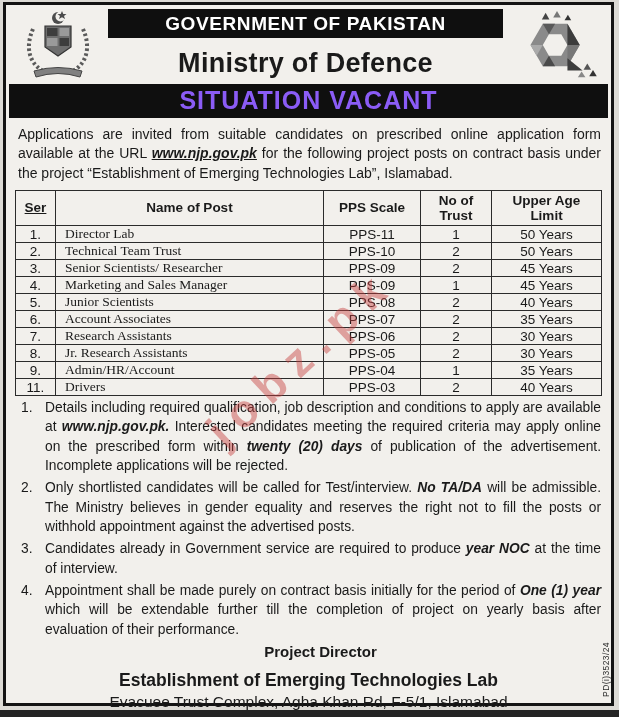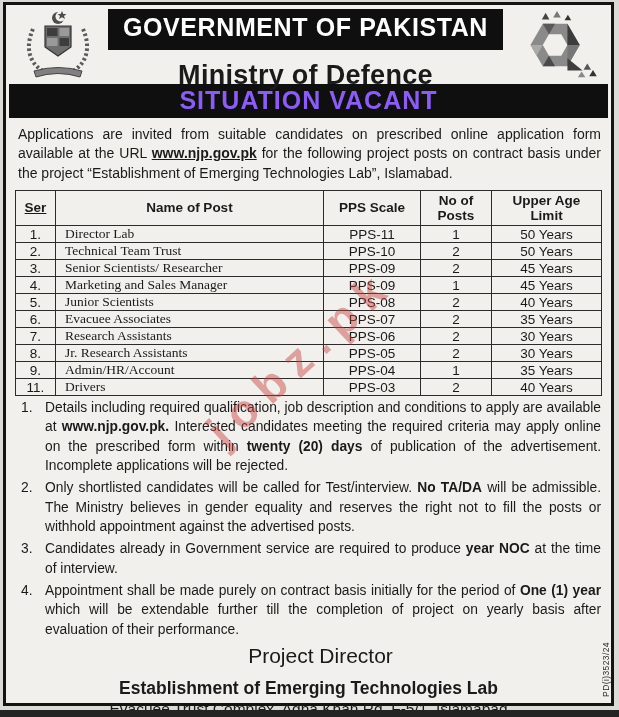--- a/index.html
+++ b/index.html
@@ -13,48 +13,48 @@
     background:#f2f0ec; border:3px solid #131313;
   }
   .bottom-strip {
     position:absolute; left:0; bottom:0; width:100%; height:7px; background:#242424;
   }
   
   .hdr { display:flex; align-items:flex-start; gap:8px; padding:4px 8px 0 10px; height:72px; }
   .emblem-box { width:84px; flex:0 0 auto; }
   .hdr-center { flex:1; min-width:0; }
   .govt-bar {
-    background:#0f0f0f; color:#ffffff; font-weight:bold; font-size:25px;
-    text-align:center; letter-spacing:0.6px; padding:4px 0 8px;
+    background:#0f0f0f; color:#ffffff; font-weight:bold; font-size:19px;
+    text-align:center; letter-spacing:0.6px; padding:4px 0 3px;
   }
   .ministry { text-align:center; font-size:27px; font-weight:bold; margin-top:10px; letter-spacing:0.3px; }
   .logo-box { width:92px; flex:0 0 auto; }
   .banner {
     margin:3px 3px 0 3px; background:#0f0f0f; color:#8b5cf6; font-weight:bold;
     font-size:25px; text-align:center; letter-spacing:1px; padding:2px 8px 3px;
   }
   
   .intro { margin:7px 10px 0 12px; font-size:14px; line-height:1.38; text-align:justify; }
-  .b { font-weight:bold; } .u { text-decoration:underline; }
+  .b { font-weight:bold;font-style:italic; } .u { text-decoration:underline; }
   
   table.posts { border-collapse:collapse; margin:7px auto 0 auto; width:586px; table-layout:fixed; }
   .posts th, .posts td { border:1.6px solid #2b2b2b; overflow:hidden; }
   .posts th { font-size:13.5px; font-weight:bold; white-space:pre-line; line-height:1.12; padding:2px 1px; }
   .posts th[data-name="col-header-ser"] { text-decoration:underline; }
   .posts td { font-size:13.5px; padding:0 4px; height:15.5px; }
   .posts td.c { text-align:center; }
   .posts td.l { text-align:left; padding-left:9px;font-family:Liberation Serif, serif; }
   
   .tc-title { text-align:center; font-weight:bold; font-size:14.5px; margin-top:7px; letter-spacing:0.3px; }
   .terms { margin:2px 10px 0 12px; }
   .term { position:relative; padding-left:27px; font-size:13.8px; line-height:1.4; text-align:justify; margin-bottom:3px; }
   .term .num { position:absolute; left:3px; top:0; }
   
   .footer { text-align:center; margin-top:4px; line-height:1.22; }
-  .f-pd   { font-weight:normal; font-size:21px;margin-left:24px; }
+  .f-pd   { font-weight:bold; font-size:15px;margin-left:24px; }
   .f-org  { font-weight:bold; font-size:17.5px; margin-top:9px; }
   .f-addr { font-size:15.5px; margin-top:1px; }
   
   .watermark {
     position:absolute; left:300px; top:357px;
     transform:translate(-50%,-50%) rotate(-43deg);
     font-size:46px; font-weight:bold; letter-spacing:11px;
     color:rgba(197,62,62,0.45); white-space:nowrap; pointer-events:none; z-index:5;
   }
   .refcode {
@@ -120,21 +120,21 @@
           <col style="width:97px">
           <col style="width:71px">
           <col style="width:110px">
       </colgroup>
       <thead data-name="posts-table-header">
         <tr>
           <th data-name="col-header-ser">Ser</th>
           <th data-name="col-header-post">Name of Post</th>
           <th data-name="col-header-scale">PPS Scale</th>
           <th data-name="col-header-posts">No of
-Posts</th>
+Trust</th>
           <th data-name="col-header-age">Upper Age
 Limit</th>
         </tr>
       </thead>
       <tbody data-name="posts-table-body">
 
           <tr data-name="table-row">
             <td class="c" data-name="cell-ser">1.</td>
             <td class="l" data-name="cell-post-name">Director Lab</td>
             <td class="c" data-name="cell-pps-scale">PPS-11</td>
@@ -169,21 +169,21 @@
           <tr data-name="table-row">
             <td class="c" data-name="cell-ser">5.</td>
             <td class="l" data-name="cell-post-name">Junior Scientists</td>
             <td class="c" data-name="cell-pps-scale">PPS-08</td>
             <td class="c" data-name="cell-no-posts">2</td>
             <td class="c" data-name="cell-age-limit">40 Years</td>
           </tr>
 
           <tr data-name="table-row">
             <td class="c" data-name="cell-ser">6.</td>
-            <td class="l" data-name="cell-post-name">Evacuee Associates</td>
+            <td class="l" data-name="cell-post-name">Account Associates</td>
             <td class="c" data-name="cell-pps-scale">PPS-07</td>
             <td class="c" data-name="cell-no-posts">2</td>
             <td class="c" data-name="cell-age-limit">35 Years</td>
           </tr>
 
           <tr data-name="table-row">
             <td class="c" data-name="cell-ser">7.</td>
             <td class="l" data-name="cell-post-name">Research Assistants</td>
             <td class="c" data-name="cell-pps-scale">PPS-06</td>
             <td class="c" data-name="cell-no-posts">2</td>

